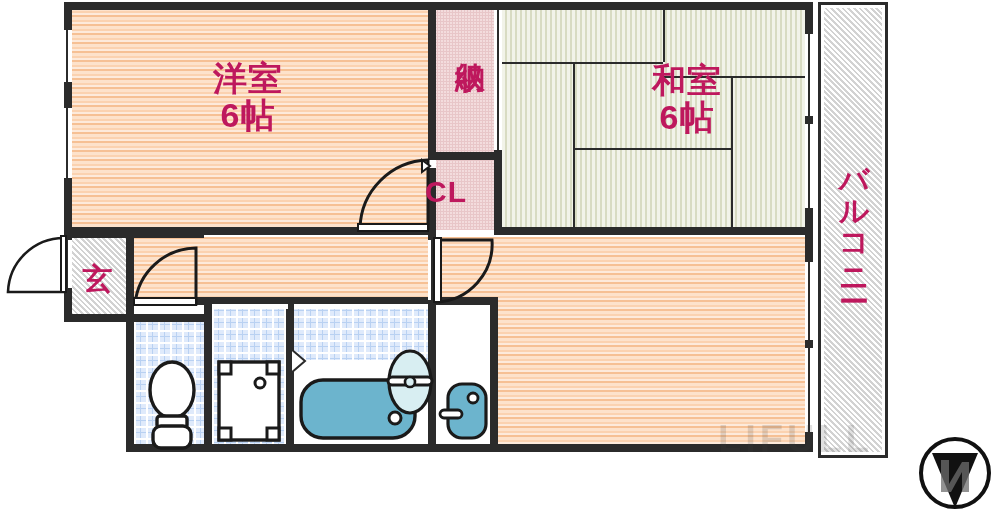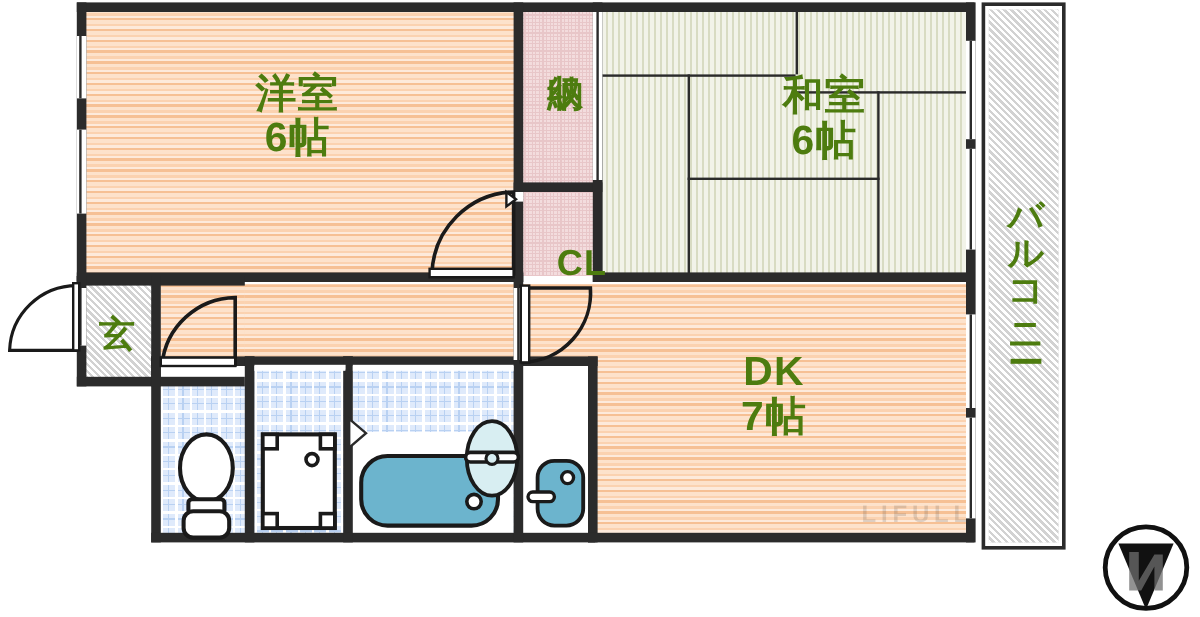--- a/index.html
+++ b/index.html
@@ -49,36 +49,36 @@
   .tex-white{background:#ffffff;}
 
   
   .wall{position:absolute;background:#2b2b2b;}
   .opening{position:absolute;background:#ffffff;}
   .openline{position:absolute;background:#2b2b2b;}
 
   .outline{position:absolute;box-sizing:border-box;border:3px solid #2b2b2b;}
 
   
-  .lbl{position:absolute;color:#4d7c0f;font-weight:700;letter-spacing:1px;
+  .lbl{position:absolute;color:#be185d;font-weight:700;letter-spacing:1px;
        text-align:center;line-height:1.1;white-space:pre-line;pointer-events:none;}
   .lbl-big{font-size:34px;}
   .lbl-mid{font-size:30px;}
   .lbl-vert{writing-mode:vertical-rl;text-orientation:upright;font-size:30px;line-height:1.05;}
 
   
   .fx{position:absolute;box-sizing:border-box;}
   .fx svg{display:block;overflow:visible;}
 
   
   .door{position:absolute;}
   .door svg{display:block;overflow:visible;}
 
   #compass{position:absolute;}
-  #watermark{position:absolute;color:rgba(60,60,60,.16);font-size:20px;font-weight:700;letter-spacing:4px;}
+  #watermark{position:absolute;color:rgba(60,60,60,.16);font-size:38px;font-weight:700;letter-spacing:4px;}
 </style>
 </head>
 <body>
 
 <div id="stage">
 
   <div class="fl tex-wood" style="left:66px;top:6px;width:364px;height:224px;"></div>
 
   <div class="fl tex-pink" style="left:434px;top:6px;width:62px;height:150px;"></div>
 
@@ -254,26 +254,24 @@
       <rect x="0" y="28" width="22" height="8" rx="4" fill="#ffffff" stroke="#1a1a1a" stroke-width="2.8"></rect>
     </svg>
   </div>
 
   <div class="lbl lbl-big" style="left:168px;top:60px;width:160px;">洋室
 6帖</div>
 
   <div class="lbl lbl-big" style="left:578px;top:62px;width:160px;margin-left:29px;">和室
 6帖</div>
 
-  <div class="lbl lbl-big" style="left:565px;top:292px;width:160px;">DK
-7帖</div>
 
   <div class="lbl lbl-vert" style="left:444px;top:38px;width:42px;">収納</div>
 
-  <div class="lbl lbl-mid" style="left:455px;top:175px;width:60px;margin-top:28px;">CL</div>
+  <div class="lbl lbl-mid" style="left:416px;top:175px;width:60px;">CL</div>
 
   <div class="lbl lbl-mid" style="left:72px;top:262px;width:52px;">玄</div>
 
   <div class="lbl lbl-vert" style="left:836px;top:145px;width:34px;">バルコニー</div>
 
   <div id="watermark" style="left:718px;top:418px;">LIFULL</div>
 
   <div id="compass" style="left:918px;top:436px;width:74px;height:74px;">
     <svg width="74" height="74" viewBox="0 0 74 74">
       <circle cx="37" cy="37" r="34" fill="#ffffff" stroke="#111111" stroke-width="4"></circle>

